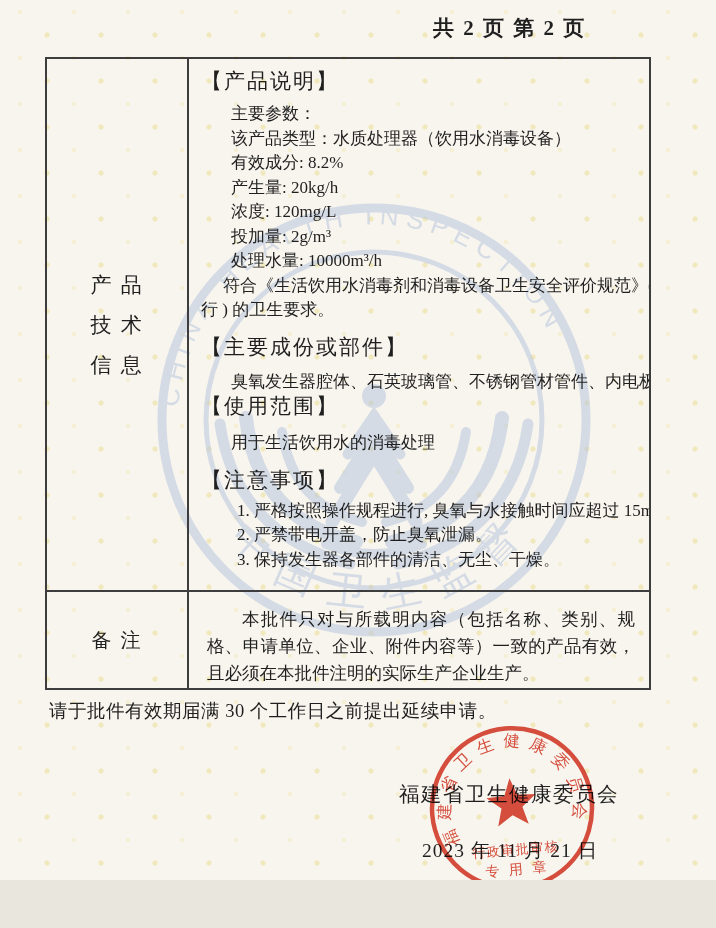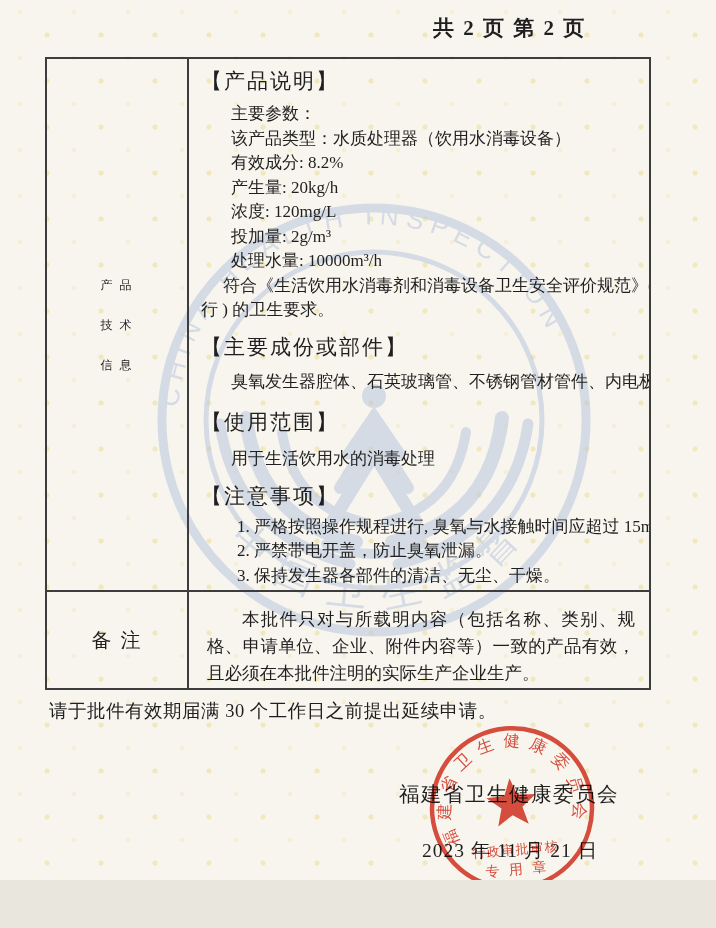--- a/index.html
+++ b/index.html
@@ -25,29 +25,29 @@
   .cert-table{
     position:absolute;left:45px;top:57px;width:606px;height:633px;
     border:2px solid #3d3d3d;box-sizing:border-box;z-index:2;
   }
   .row{display:flex;box-sizing:border-box;}
   .row1{height:533px;border-bottom:2px solid #3d3d3d;}
   .row2{height:96px;}
   .label-cell{
     width:142px;flex:0 0 142px;border-right:2px solid #3d3d3d;box-sizing:border-box;
     display:flex;flex-direction:column;align-items:center;justify-content:center;
-    font-size:12px;letter-spacing:2px;
+    font-size:21px;letter-spacing:2px;
   }
   .label-cell .lbl-line{line-height:40px;}
   .row2 .label-cell{font-size:20px;text-align:center;}
   .content-cell{flex:1;box-sizing:border-box;padding:10px 8px 0 12px;overflow:hidden;}
   .sec-heading{font-size:21px;letter-spacing:2px;line-height:25px;}
   .h-desc{margin:0 0 8px 0;}
   .h-comp{margin:12px 0 10px 0;}
-  .h-scope{margin:16px 0 12px 0;}
+  .h-scope{margin:0 0 12px 0;}
   .h-caution{margin:12px 0 6px 0;}
   .line{font-size:17px;line-height:24.5px;white-space:nowrap;}
   .ind{padding-left:30px;}
   .ind2{padding-left:22px;}
   .ind3{padding-left:36px;}
   .remark-text{
     margin:4px 6px 0 6px;font-size:17.5px;line-height:27px;text-indent:2em;
     text-align:justify;
   }
   .renewal{position:absolute;left:49px;top:698px;font-size:18.5px;letter-spacing:.5px;z-index:2;white-space:nowrap;}

